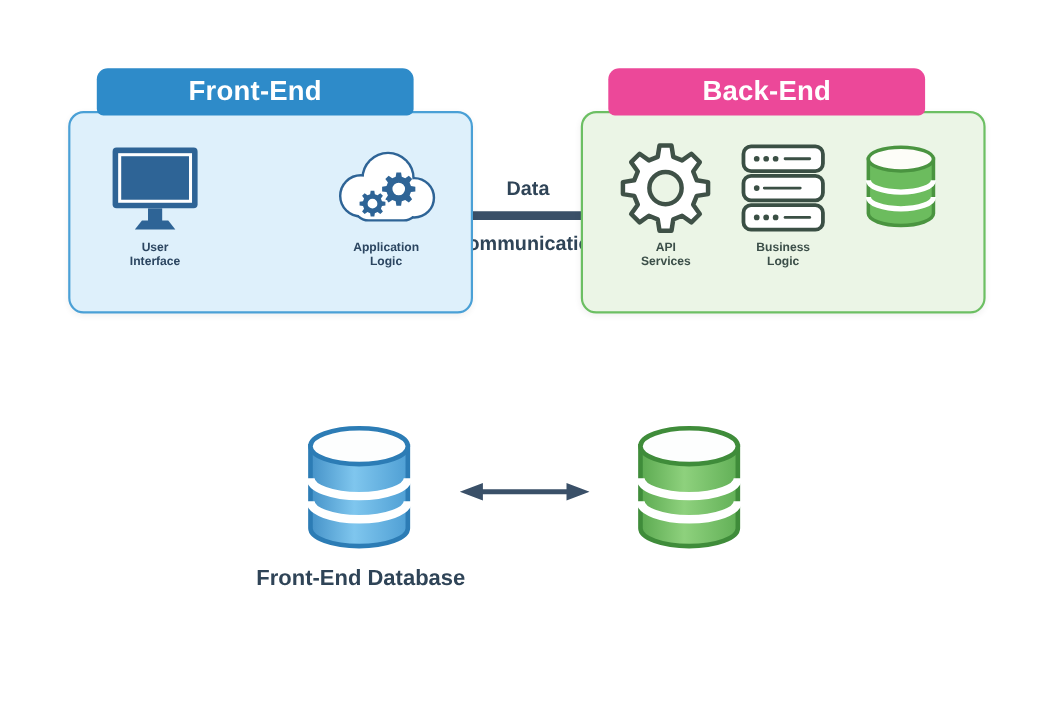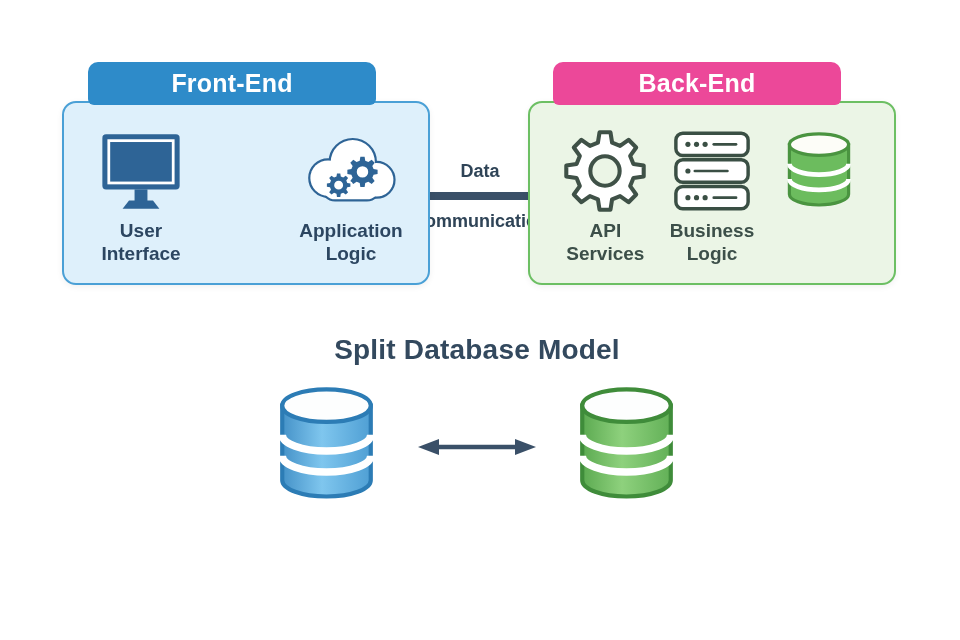--- a/index.html
+++ b/index.html
@@ -18,21 +18,21 @@
   .panel-body{
     position:absolute;top:101px;width:368px;height:184px;z-index:1;
     border-radius:14px;box-sizing:border-box;
     display:flex;justify-content:space-between;padding:24px 22px 0 22px;
     box-shadow:0 2px 6px rgba(0,0,0,0.06);
   }
   .fe-body{left:62px;background:#def0fb;border:2px solid #4aa0d6;}
   .be-body{left:528px;background:#ebf5e6;border:2px solid #6cbf63;}
   .panel-item{width:110px;display:flex;flex-direction:column;align-items:center;}
   .icon-box{height:88px;display:flex;align-items:center;justify-content:center;}
-  .item-label{margin-top:4px;text-align:center;font-size:19px;font-weight:600;line-height:1.22;}
+  .item-label{margin-top:4px;text-align:center;font-size:11px;font-weight:600;line-height:1.22;}
   .fe-body .item-label{color:#2c4661;}
   .be-body .item-label{color:#3c4f49;}
   
   .comm{position:absolute;left:396px;top:160px;width:168px;text-align:center;}
   .comm-text{font-size:18px;font-weight:bold;color:#2f4457;line-height:22px;}
   .comm svg{display:block;margin:1px auto;}
   
   .split-title{
     position:absolute;left:230px;top:334px;width:494px;text-align:center;
     font-size:28px;font-weight:bold;color:#33495e;letter-spacing:.2px;
@@ -176,21 +176,20 @@
   </div>
 
   <div class="comm">
     <div class="comm-text">Data</div>
     <svg width="164" height="26" viewBox="0 0 164 26" xmlns="http://www.w3.org/2000/svg">
       <polygon points="0,13 26,2 26,9 138,9 138,2 164,13 138,24 138,17 26,17 26,24" fill="#3a5068"></polygon>
     </svg>
     <div class="comm-text">Communication</div>
   </div>
 
-  <div class="split-title">Split Database Model</div>
 
   <div class="db-big fe-db">
     <svg width="117" height="113" viewBox="0 0 100 97" xmlns="http://www.w3.org/2000/svg">
       <path d="M12,16 L12,80 A38,14 0 0 0 88,80 L88,16 Z" fill="url(#gradBlue)" stroke="#2c7cb5" stroke-width="3.6"></path>
       <path d="M12,41 A38,14 0 0 0 88,41" fill="none" stroke="#ffffff" stroke-width="6.5"></path>
       <path d="M12,59 A38,14 0 0 0 88,59" fill="none" stroke="#ffffff" stroke-width="6.5"></path>
       <ellipse cx="50" cy="16" rx="38" ry="14" fill="#fdfefe" stroke="#2c7cb5" stroke-width="3.6"></ellipse>
     </svg>
   </div>
 
@@ -202,14 +201,15 @@
       <ellipse cx="50" cy="16" rx="38" ry="14" fill="#fdfefe" stroke="#3f8c3a" stroke-width="3.6"></ellipse>
     </svg>
   </div>
 
   <div class="split-arrow">
     <svg width="118" height="22" viewBox="0 0 118 22" xmlns="http://www.w3.org/2000/svg">
       <polygon points="0,11 21,3 21,8.7 97,8.7 97,3 118,11 97,19 97,13.3 21,13.3 21,19" fill="#3a5068"></polygon>
     </svg>
   </div>
 
+  <div class="db-label fe-db-label">Front-End Database</div>
 
 </div>
 
 </body></html>

